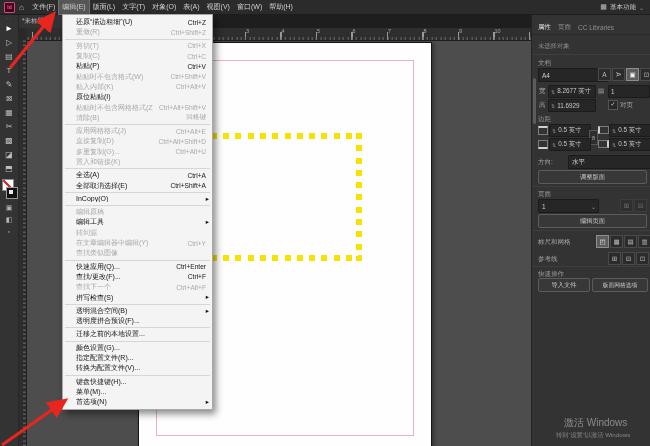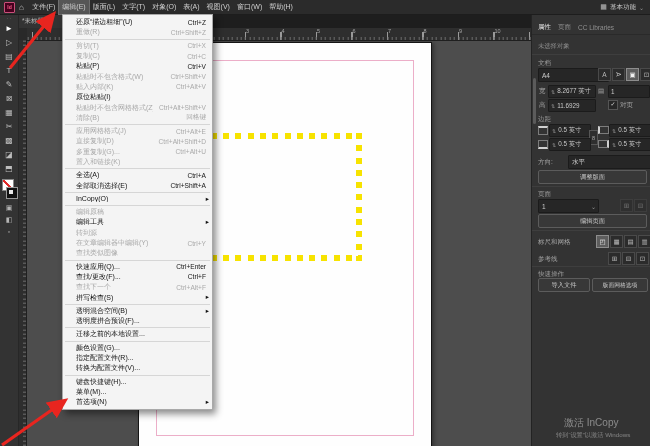--- a/index.html
+++ b/index.html
@@ -276,21 +276,21 @@
       <div class="ibtn">⊞</div>
       <div class="ibtn">⊟</div>
       <div class="ibtn">⊡</div>
     </div>
     <div class="pdiv" style="top:252px"></div>
 
     <div class="phead" style="top:256px">快速操作</div>
     <div class="pbtn" style="left:6px;top:264px;width:50px">导入文件</div>
     <div class="pbtn" style="left:60px;top:264px;width:54px;font-size:5.8px">版面网格选项</div>
 
-    <div class="wm1" style="left:32px;top:402px">激活 InCopy</div>
+    <div class="wm1" style="left:32px;top:402px">激活 Windows</div>
     <div class="wm2" style="left:24px;top:417px">转到“设置”以激活 Windows</div>
   </div>
 
   <div class="dropdown" id="edit-dropdown">
       <div class="mi">
         <span class="lab">还原“描边粗细”(U)</span>
         <span class="sc">Ctrl+Z</span>
       </div>
       <div class="mi dis">
         <span class="lab">重做(R)</span>

